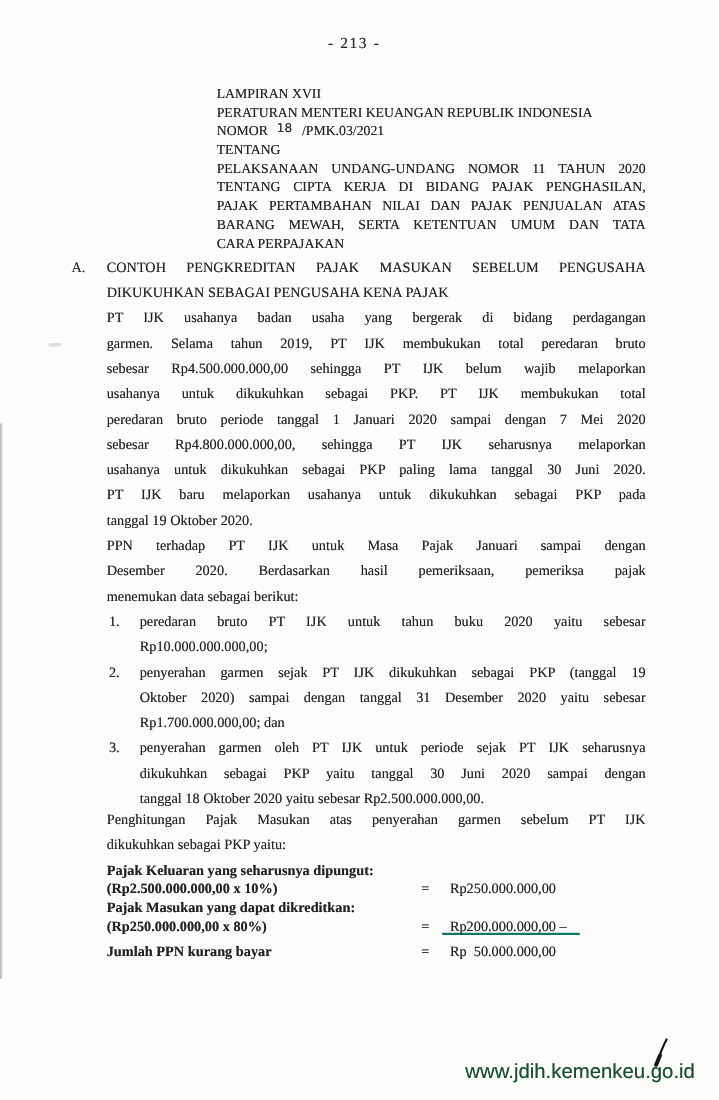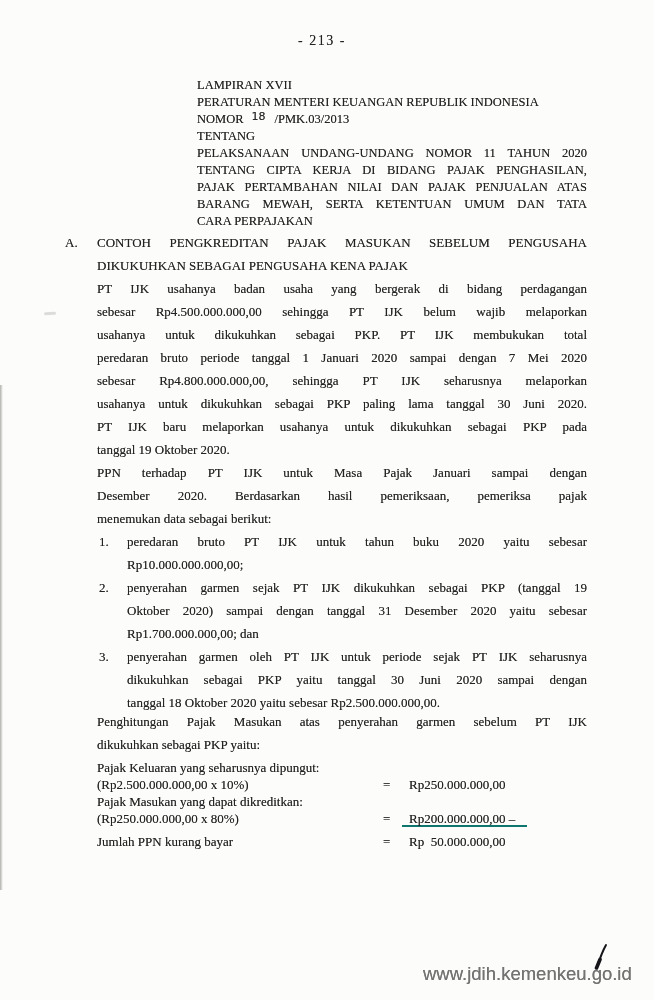--- a/index.html
+++ b/index.html
@@ -40,21 +40,21 @@
   .lirow{display:flex;}
   .linum{width:30px;height:23px;line-height:23px;padding-left:2px;box-sizing:border-box;}
   .lilines{flex:1;min-width:0;}
 
   .p3{margin-top:-4px;}
 
   
   .calc{margin-top:3px;}
   .crow{display:flex;height:17px;line-height:17px;}
   .crow.gap{margin-top:6px;}
-  .clabel{width:286px;white-space:pre;overflow:hidden;}
+  .clabel{width:286px;white-space:pre;overflow:hidden;font-weight:bold;}
   .ceq{width:26px;}
   .cval{white-space:pre;}
   .cval.ul{
     border-bottom:2px solid #0f766e;
     margin-left:-7px;padding:0 12px 1px 7px;
   }
 
   
   .footer{
     position:absolute;left:423px;top:963px;
@@ -82,41 +82,42 @@
 
   <div class="edge-shadow"></div>
   <div class="dash-artifact"></div>
 
   <div class="pagenum">- 213 -</div>
 
   <div class="header">
     <div class="hln">LAMPIRAN XVII</div>
     <div class="hln">PERATURAN MENTERI KEUANGAN REPUBLIK INDONESIA</div>
     <div class="hln">
-      <span>NOMOR</span><span class="nomor-num">18</span><span>/PMK.03/2013</span>
+      <span>NOMOR</span><span class="nomor-num">18</span><span>/PMK.03/2021</span>
     </div>
     <div class="hln">TENTANG</div>
     <div>
         <div class="ln just">PELAKSANAAN UNDANG-UNDANG NOMOR 11 TAHUN 2020</div>
         <div class="ln just">TENTANG CIPTA KERJA DI BIDANG PAJAK PENGHASILAN,</div>
         <div class="ln just">PAJAK PERTAMBAHAN NILAI DAN PAJAK PENJUALAN ATAS</div>
         <div class="ln just">BARANG MEWAH, SERTA KETENTUAN UMUM DAN TATA</div>
         <div class="ln">CARA PERPAJAKAN</div>
       </div>
   </div>
 
   <div class="bodyblk">
     <span class="seclabel">A.</span>
     <div class="content">
       <div>
           <div class="ln just">CONTOH PENGKREDITAN PAJAK MASUKAN SEBELUM PENGUSAHA</div>
           <div class="ln">DIKUKUHKAN SEBAGAI PENGUSAHA KENA PAJAK</div>
         </div>
       <div>
           <div class="ln just">PT IJK usahanya badan usaha yang bergerak di bidang perdagangan</div>
+          <div class="ln just">garmen. Selama tahun 2019, PT IJK membukukan total peredaran bruto</div>
           <div class="ln just">sebesar Rp4.500.000.000,00 sehingga PT IJK belum wajib melaporkan</div>
           <div class="ln just">usahanya untuk dikukuhkan sebagai PKP. PT IJK membukukan total</div>
           <div class="ln just">peredaran bruto periode tanggal 1 Januari 2020 sampai dengan 7 Mei 2020</div>
           <div class="ln just">sebesar Rp4.800.000.000,00, sehingga PT IJK seharusnya melaporkan</div>
           <div class="ln just">usahanya untuk dikukuhkan sebagai PKP paling lama tanggal 30 Juni 2020.</div>
           <div class="ln just">PT IJK baru melaporkan usahanya untuk dikukuhkan sebagai PKP pada</div>
           <div class="ln">tanggal 19 Oktober 2020.</div>
         </div>
       <div>
           <div class="ln just">PPN terhadap PT IJK untuk Masa Pajak Januari sampai dengan</div>
@@ -180,15 +181,15 @@
           </div>
         </div>
     </div>
   </div>
 
   <svg class="paraf" viewBox="0 0 18 27" xmlns="http://www.w3.org/2000/svg">
     <path d="M5 24 C7 18 10 9 14 2" stroke="#15151a" stroke-width="2" fill="none" stroke-linecap="round"></path>
     <path d="M4.5 25 L8 16.5" stroke="#15151a" stroke-width="3.6" fill="none" stroke-linecap="round"></path>
   </svg>
 
-  <a class="footer" style="color: #737373;">www.jdih.kemenkeu.go.id</a>
+  <a class="footer" style="color: #14532d;">www.jdih.kemenkeu.go.id</a>
 
 </div>
 
 </body></html>

